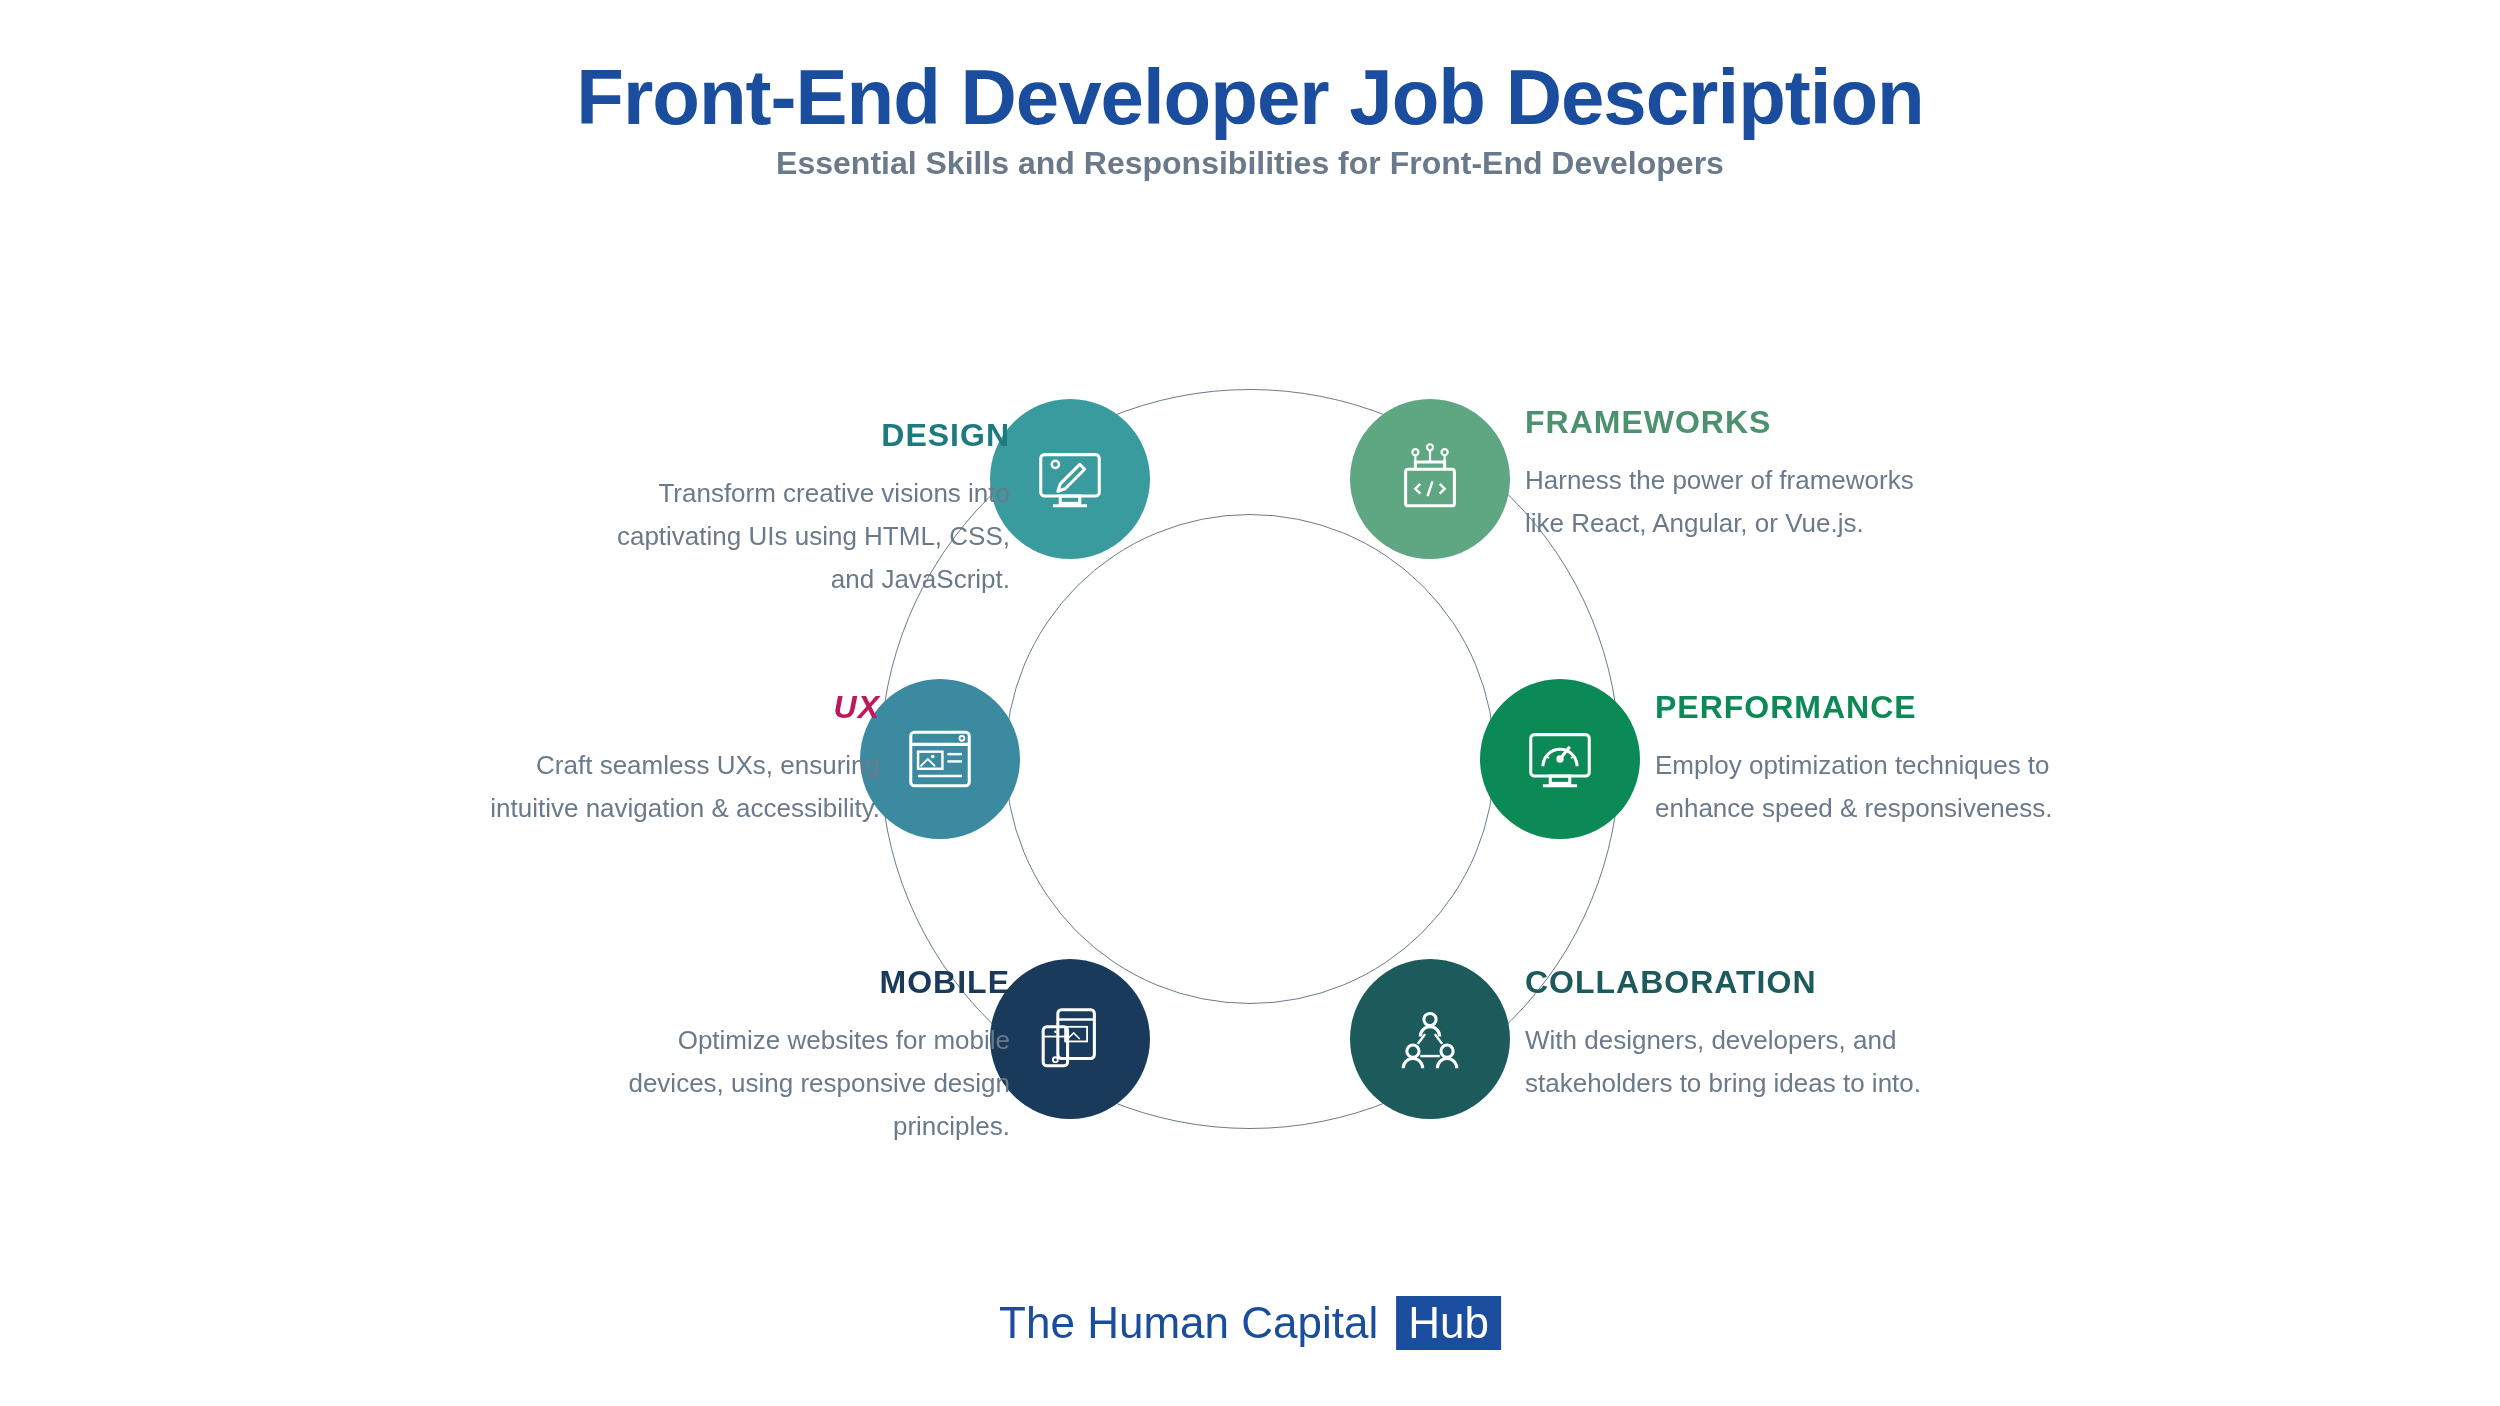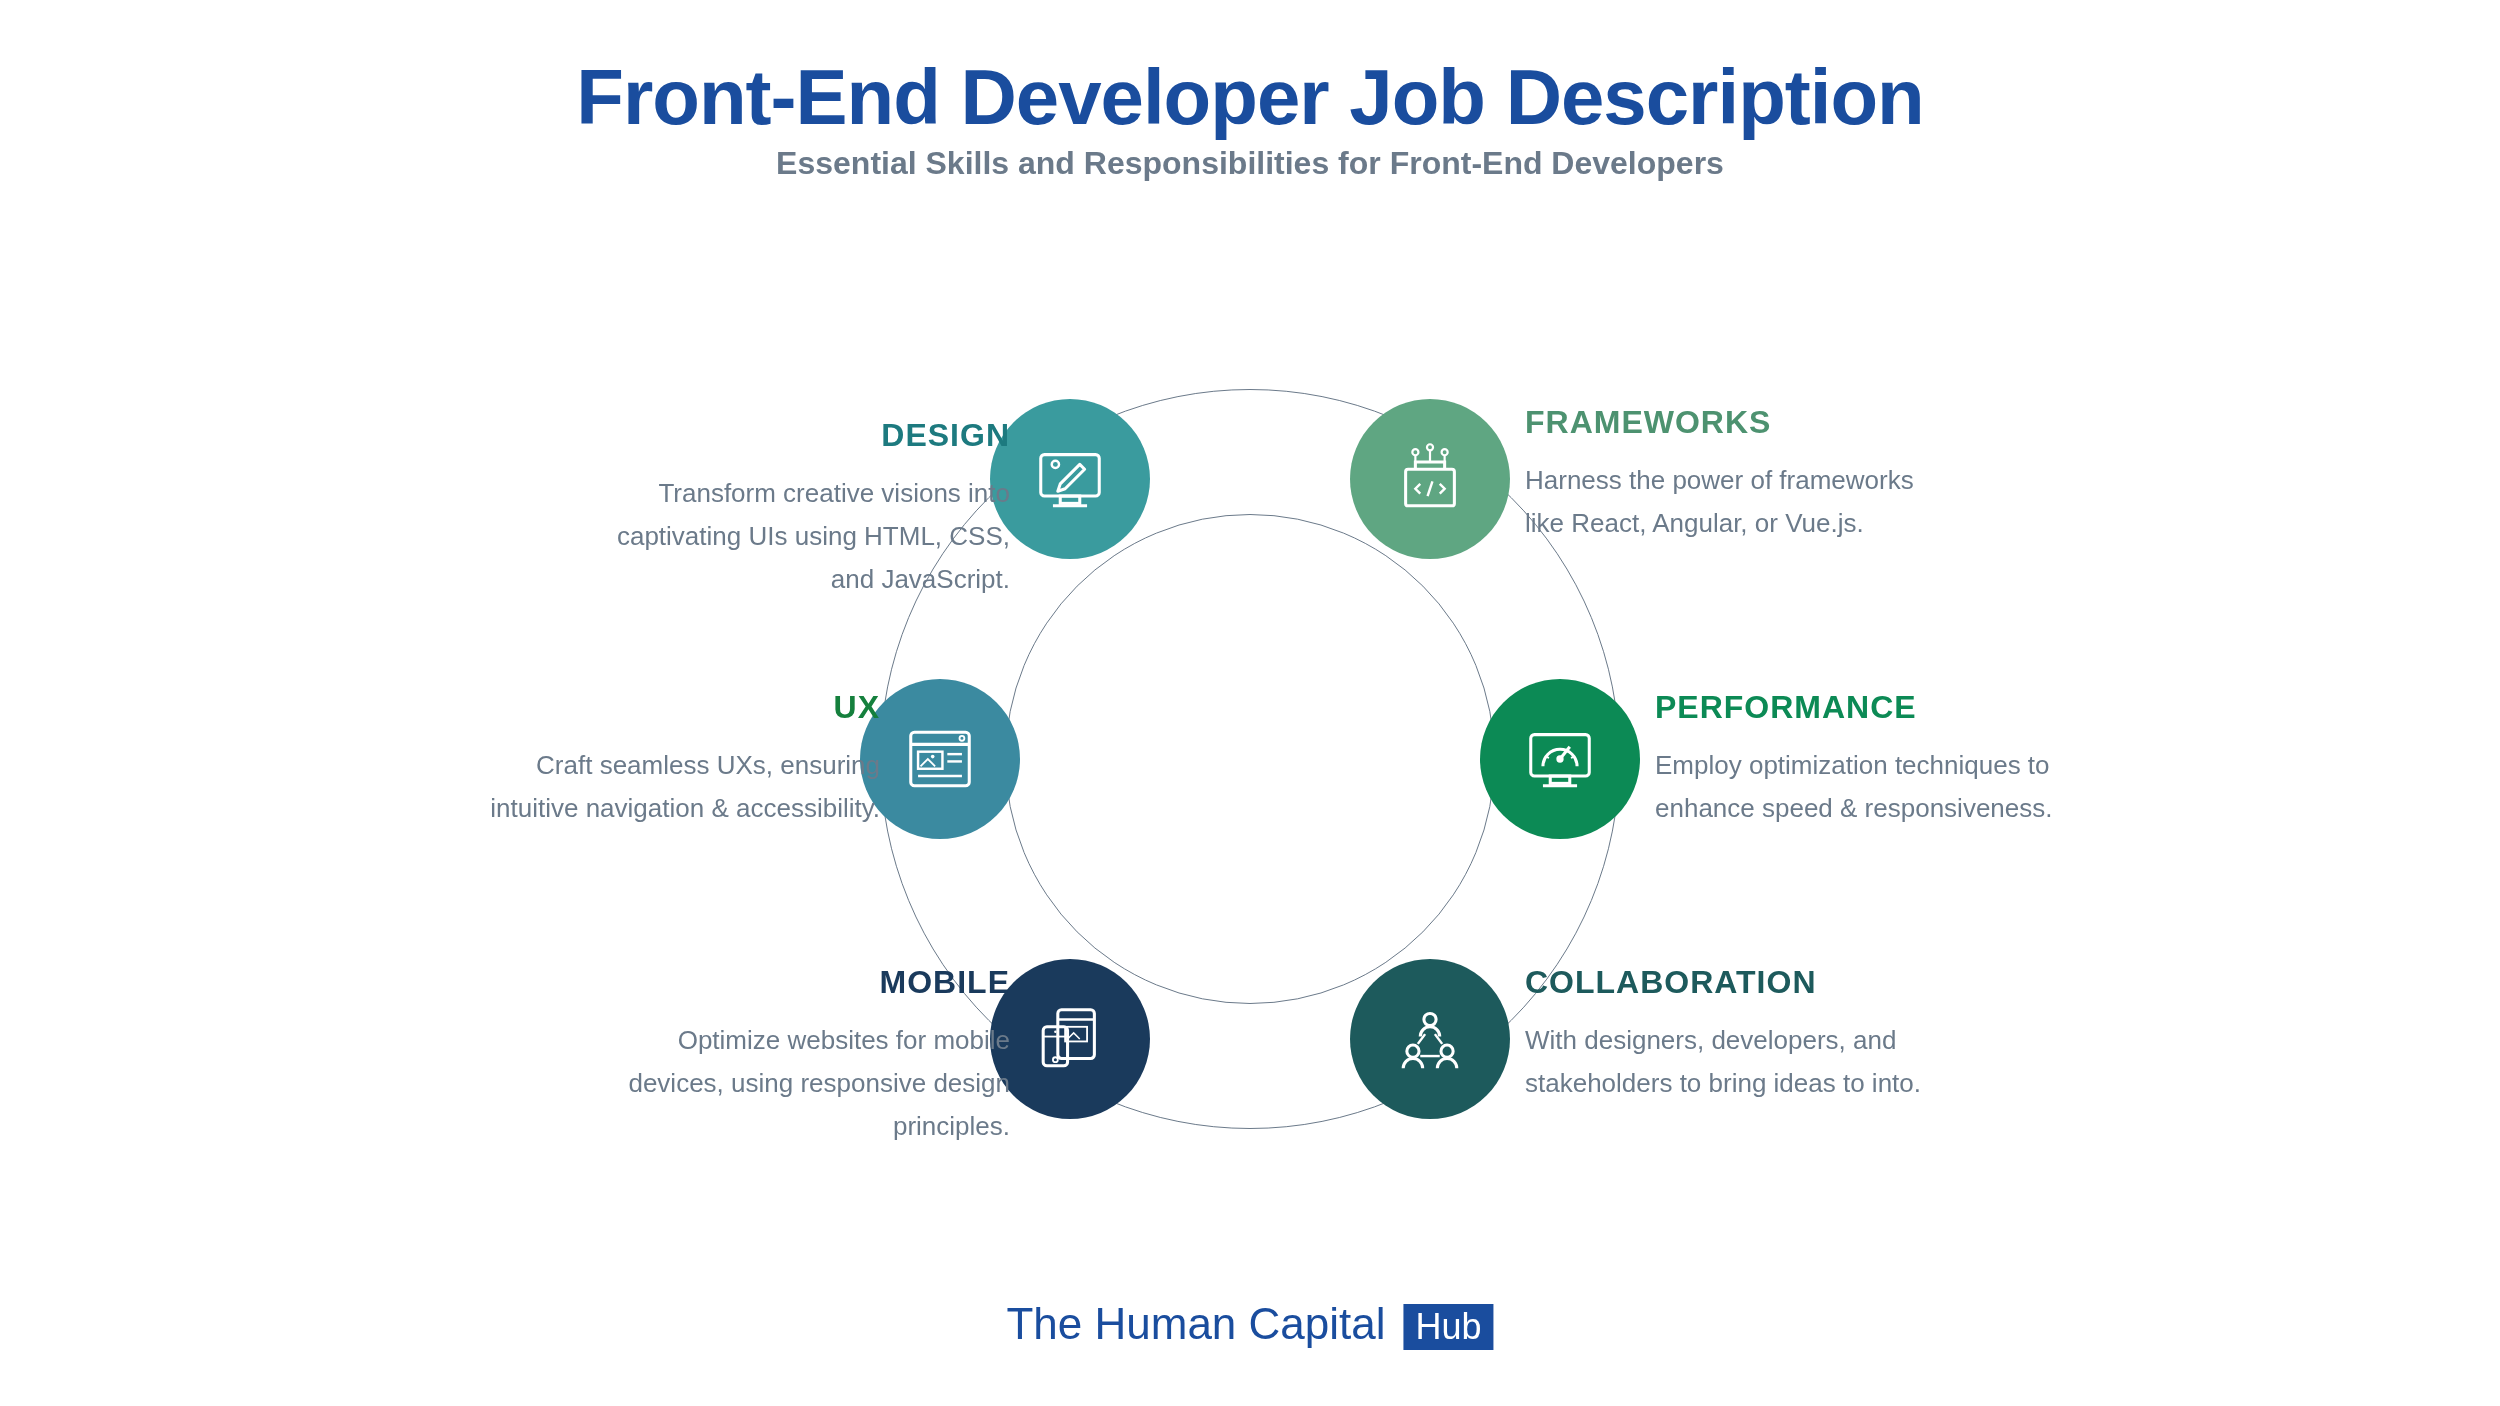--- a/index.html
+++ b/index.html
@@ -86,21 +86,21 @@
   }
   .footer-text {
     font-size: 44px;
     font-weight: 500;
     color: #1a4d9e;
   }
   .footer-hub {
     background: #1a4d9e;
     color: #fff;
     padding: 2px 12px;
-    font-size: 36px;
+    font-size: 44px;
     font-weight: 500;
   }
 </style>
 </head>
 <body>
 
 <div class="header">
   <h1 class="title">Front-End Developer Job Description</h1>
   <p class="subtitle">Essential Skills and Responsibilities for Front-End Developers</p>
 </div>
@@ -117,21 +117,21 @@
       <div class="block left" style="left: 230px; top: 68px;">
         <div class="block-title" style="color: rgb(29, 122, 127);">DESIGN</div>
         <div class="block-desc">Transform creative visions into captivating UIs using HTML, CSS, and JavaScript.</div>
       </div>
       <div class="node" style="background: rgb(59, 138, 160); left: 590px; top: 410px;">
         <svg viewBox="0 0 64 64">
           <use href="#browser-layout-icon"></use>
         </svg>
       </div>
       <div class="block left" style="left: 100px; top: 340px;">
-        <div class="block-title" style="color: #15803d;">UX</div>
+        <div class="block-title" style="color: #be185d; font-style: italic;">UX</div>
         <div class="block-desc">Craft seamless UXs, ensuring intuitive navigation &amp; accessibility.</div>
       </div>
       <div class="node" style="background: rgb(26, 58, 92); left: 720px; top: 690px;">
         <svg viewBox="0 0 64 64">
           <use href="#mobile-tablet-icon"></use>
         </svg>
       </div>
       <div class="block left" style="left: 230px; top: 615px;">
         <div class="block-title" style="color: rgb(26, 58, 92);">MOBILE</div>
         <div class="block-desc">Optimize websites for mobile devices, using responsive design principles.</div>

